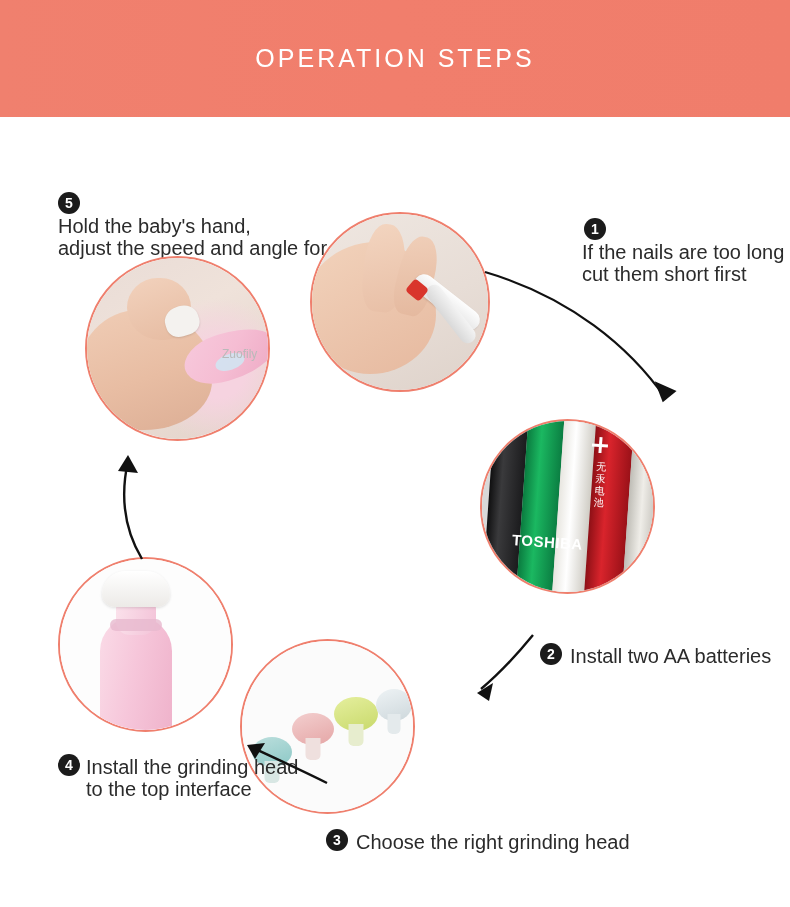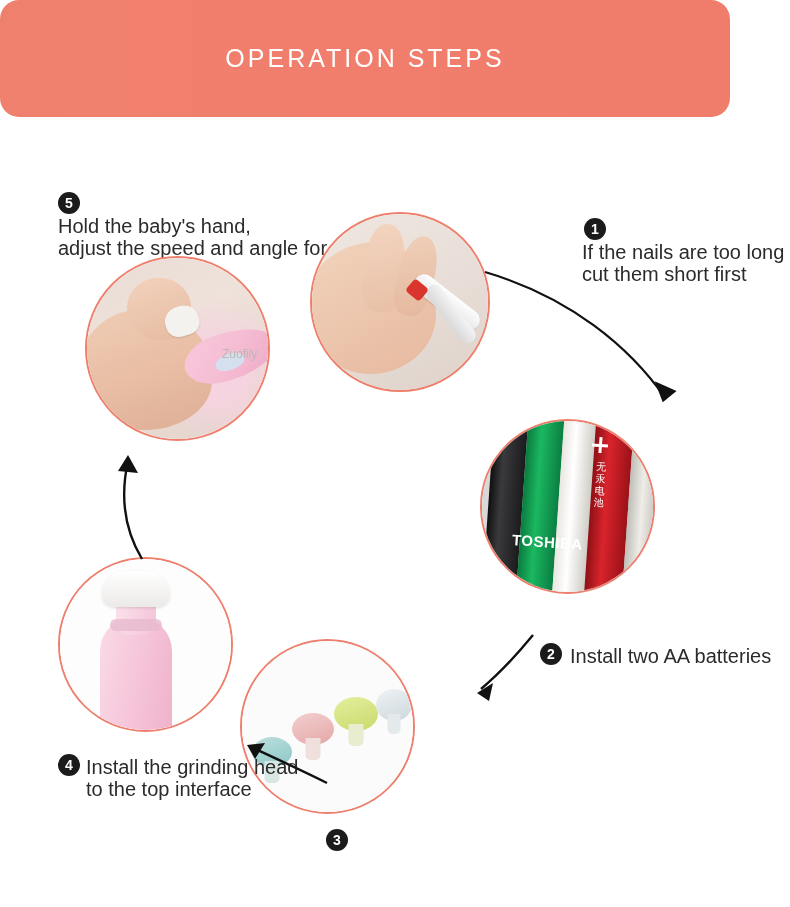--- a/index.html
+++ b/index.html
@@ -13,27 +13,26 @@
     font-family: "Liberation Sans", sans-serif;
     overflow: hidden;
     position: relative;
   }
 
   
   #header-banner {
     position: absolute;
     left: 0;
     top: 0;
-    width: 730px;
+    width: 790px;
     height: 117px;
     background: linear-gradient(90deg, #f0806e 0%, #f17e6c 50%, #f07d6b 100%);
     display: flex;
     align-items: center;
     justify-content: center;
-    border-radius: 19px;
   }
   #header-title {
     color: #ffffff;
     font-size: 25px;
     letter-spacing: 3px;
     font-weight: 400;
     text-align: center;
   }
 
   
@@ -324,20 +323,21 @@
           <div class="cap"></div>
         </div>
       <div class="head h4">
           <div class="stem"></div>
           <div class="cap"></div>
         </div>
     </div>
   </div>
 
   <div class="badge" style="left:326px; top:712px;">3</div>
+  <div class="caption" style="left:356px; top:714px; width:300px;">Choose the right grinding head</div>
 
   <div class="photo-circle" id="photo-step4">
     <div class="photo-inner">
       <div class="bg"></div>
       <div class="body"></div>
       <div class="neck"></div>
       <div class="slot"></div>
       <div class="cap"></div>
     </div>
   </div>

